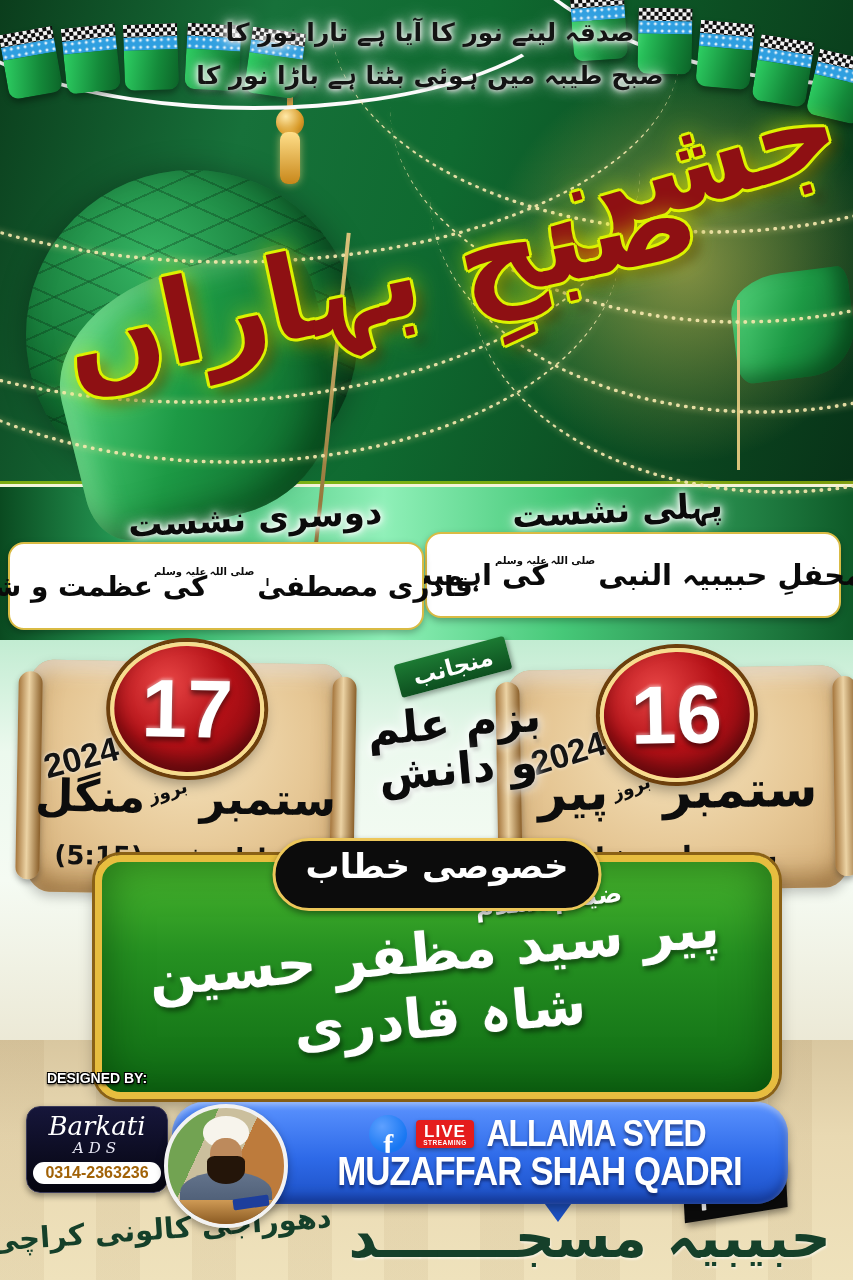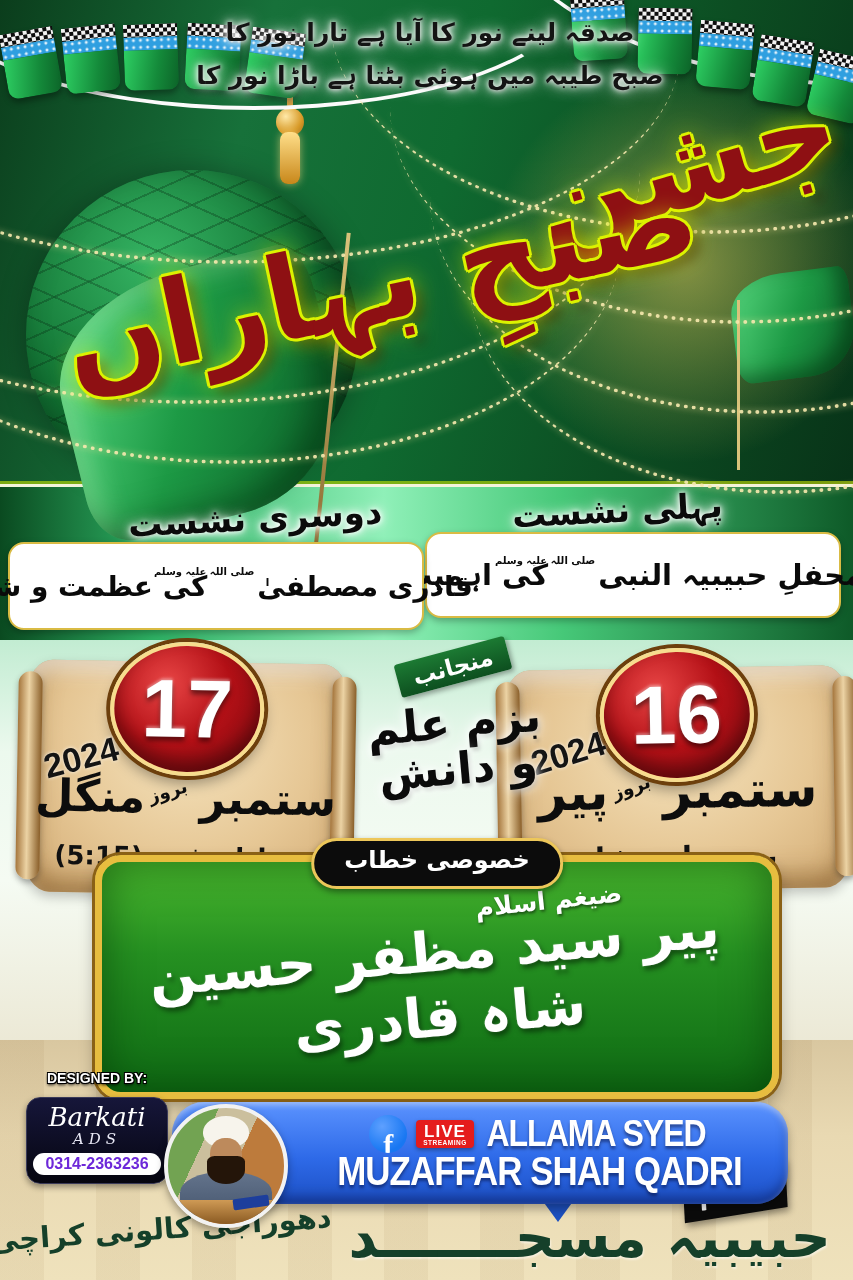--- a/index.html
+++ b/index.html
@@ -132,39 +132,39 @@
   .org-name{left:360px;top:700px;width:192px;z-index:2;text-align:center;direction:rtl;
     font-size:44px;font-weight:bold;color:#0b0b0b;line-height:1.05;transform:rotate(-5deg);
     text-shadow:0 0 8px #fff,0 0 16px #fff,2px 3px 4px rgba(0,0,0,.25);}
 
   
   .banner{left:95px;top:855px;width:670px;height:230px;z-index:3;border:7px solid #e7bd3f;
     border-radius:26px;background:linear-gradient(180deg,#49b72e 0%,#259021 40%,#0f6b14 100%);
     box-shadow:0 0 0 3px #8a6116,inset 0 0 46px rgba(0,45,0,.55),0 8px 16px rgba(0,0,0,.3);}
   .kh-badge{position:absolute;top:-24px;left:50%;transform:translateX(-50%);direction:rtl;
     background:#0c0c0c;color:#fff;border:3px solid #edc75a;border-radius:999px;
-    padding:5px 30px 12px;font-size:24px;font-weight:bold;white-space:nowrap;
+    padding:5px 30px 22px;font-size:34px;font-weight:bold;white-space:nowrap;
     box-shadow:0 3px 6px rgba(0,0,0,.4);z-index:4;}
   .honorific{position:absolute;right:150px;top:24px;direction:rtl;color:#fff;font-weight:bold;
     font-size:25px;transform:rotate(-6deg);text-shadow:1px 2px 3px rgba(0,0,0,.5);}
   .speaker{position:absolute;left:16px;right:16px;top:58px;text-align:center;direction:rtl;color:#fff;
     font-weight:bold;font-size:55px;line-height:1.18;transform:rotate(-5deg);
     text-shadow:2px 4px 5px rgba(0,25,0,.55),0 0 2px rgba(255,255,255,.35);}
 
   
   .design{left:26px;top:1070px;width:142px;z-index:4;text-align:center;}
   .d-label{font-family:"Liberation Sans",sans-serif;font-weight:bold;font-size:14px;color:#fff;
     text-shadow:-1px -1px 0 #000,1px -1px 0 #000,-1px 1px 0 #000,1px 1px 0 #000,0 2px 3px #000;}
-  .d-box{margin-top:11px;background:linear-gradient(180deg,#16163a,#05050f);border:1px solid #3a3a58;
+  .d-box{margin-top:20px;background:linear-gradient(180deg,#16163a,#05050f);border:1px solid #3a3a58;
     border-radius:14px;padding:5px 6px 8px;box-shadow:0 3px 6px rgba(0,0,0,.4);}
   .d-name{font-family:"DejaVu Serif",serif;font-style:italic;font-size:26px;color:#fff;line-height:1.1;}
   .d-sub{font-family:"DejaVu Serif",serif;font-style:italic;font-size:15px;color:#e8e8f5;
     letter-spacing:5px;margin-top:-2px;}
   .d-phone{margin-top:5px;background:#fff;border-radius:999px;padding:2px 2px;
-    font-family:"Liberation Sans",sans-serif;font-weight:bold;font-size:16px;color:#6d28d9;}
+    font-family:"Liberation Sans",sans-serif;font-weight:bold;font-size:16px;color:#a16207;}
 
   
   .fbbar{left:172px;top:1102px;width:616px;height:102px;z-index:4;border-radius:32px;
     background:linear-gradient(180deg,#5b93ff 0%,#2e6ae8 55%,#1c4fc4 100%);
     box-shadow:inset 0 3px 6px rgba(255,255,255,.45),inset 0 -7px 12px rgba(0,0,40,.35),
       0 5px 10px rgba(0,0,0,.3);
     display:flex;flex-direction:column;align-items:center;justify-content:center;
     padding-left:118px;box-sizing:border-box;}
   .fb-row{display:flex;align-items:center;gap:9px;}
   .fb-circle{width:38px;height:38px;border-radius:50%;overflow:hidden;

